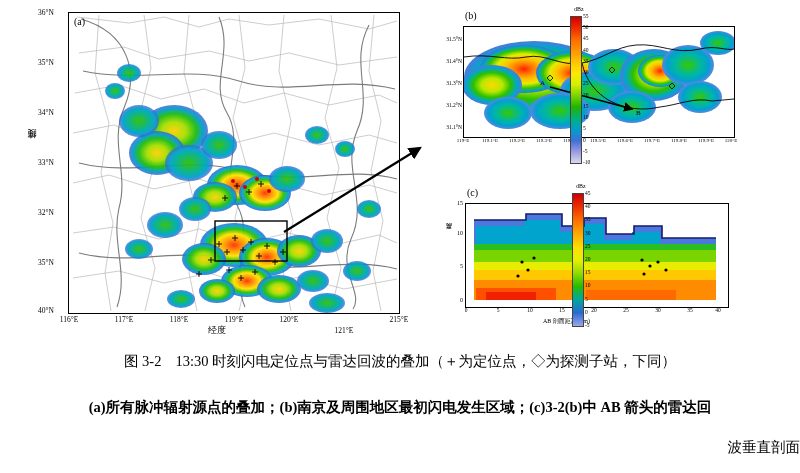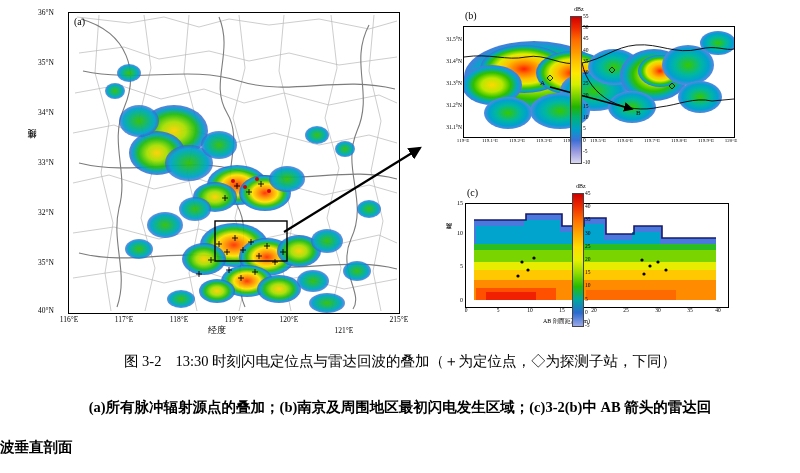--- a/index.html
+++ b/index.html
@@ -71,21 +71,21 @@
     font-family:"Liberation Serif",serif;
   }
   .caption .num{margin-right:14px;}
   .caption2{
     position:absolute;left:0;top:398px;width:800px;
     text-align:center;font-size:14.5px;font-weight:bold;
     font-family:"Liberation Serif",serif;
   }
   .caption3{
     position:absolute;left:0;top:438px;width:800px;
-    text-align:left;font-size:14.5px;font-weight:bold;
+    text-align:right;font-size:14.5px;font-weight:normal;
     font-family:"Liberation Serif",serif;
   }
   .arrow-connector{position:absolute;left:270px;top:140px;}
 </style>
 </head>
 <body>
 
 <div class="figure-area">
 
   <div class="panel-a">

